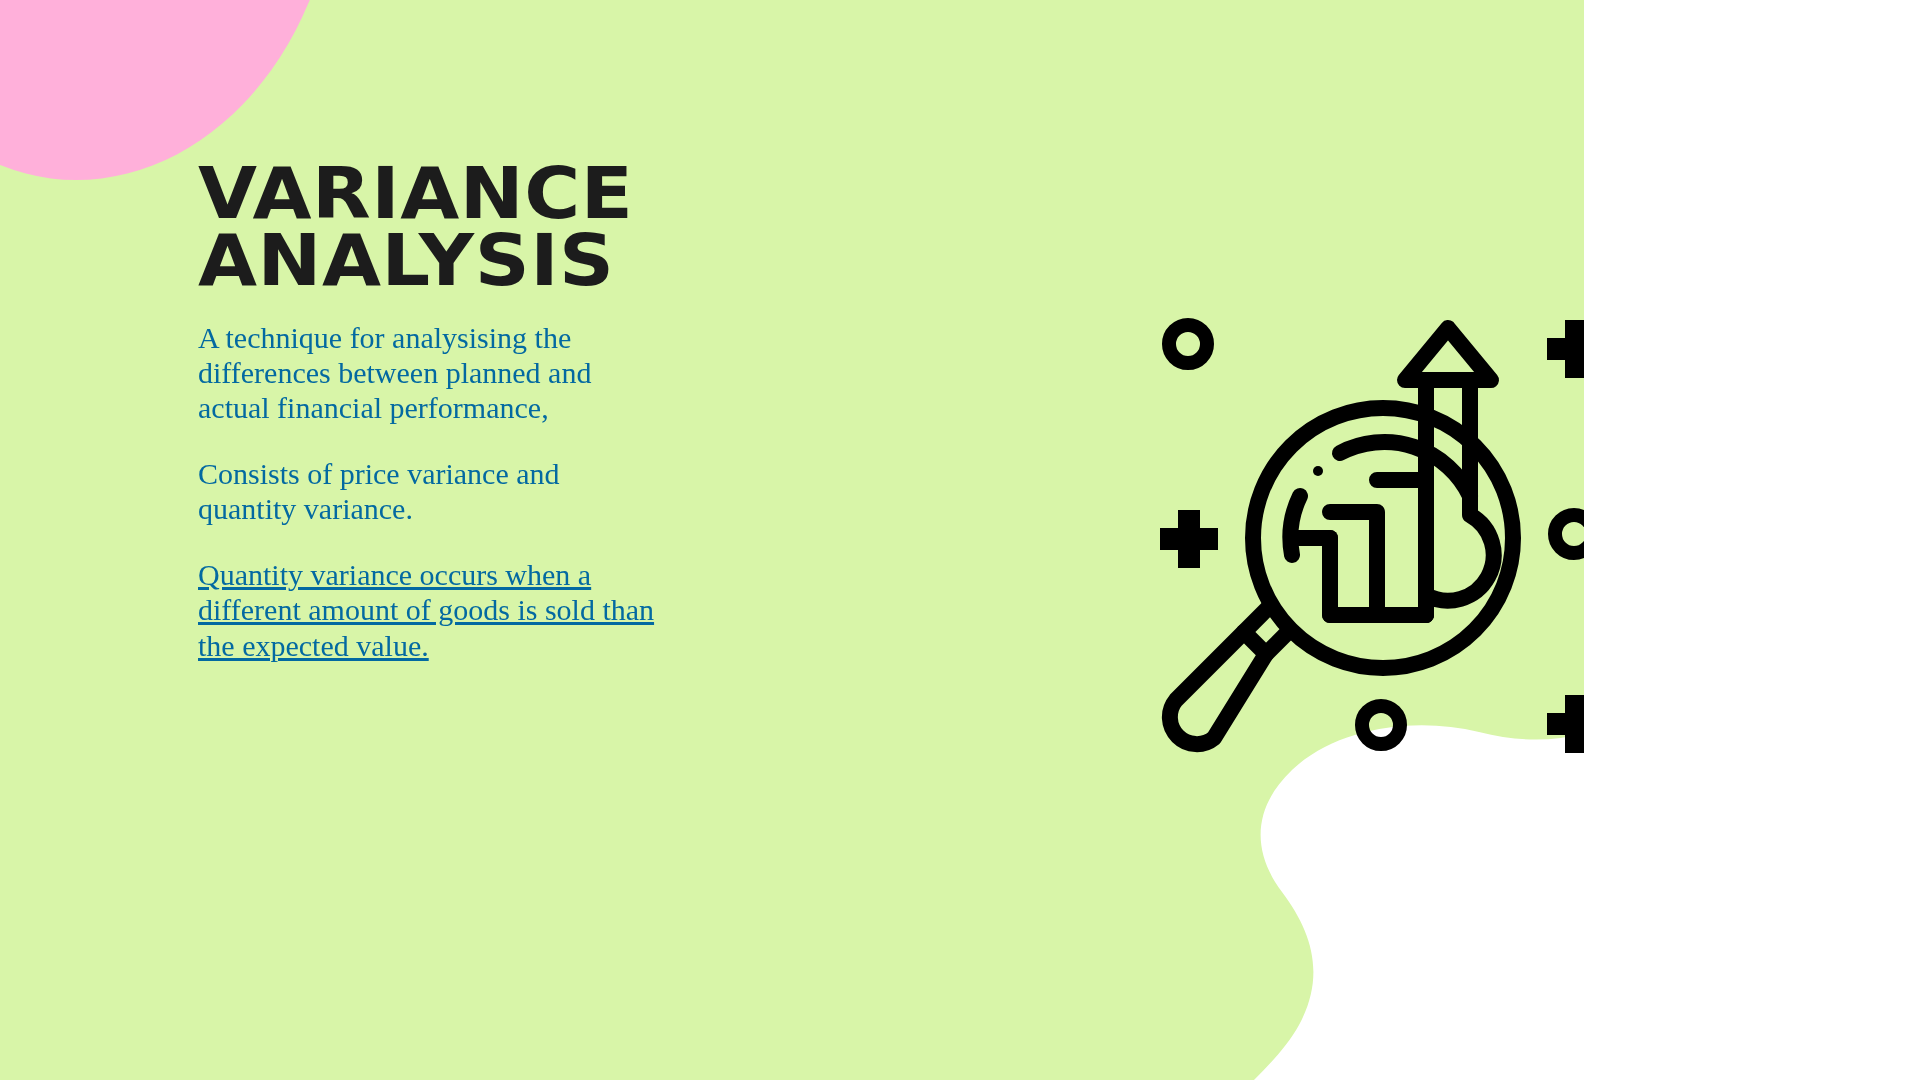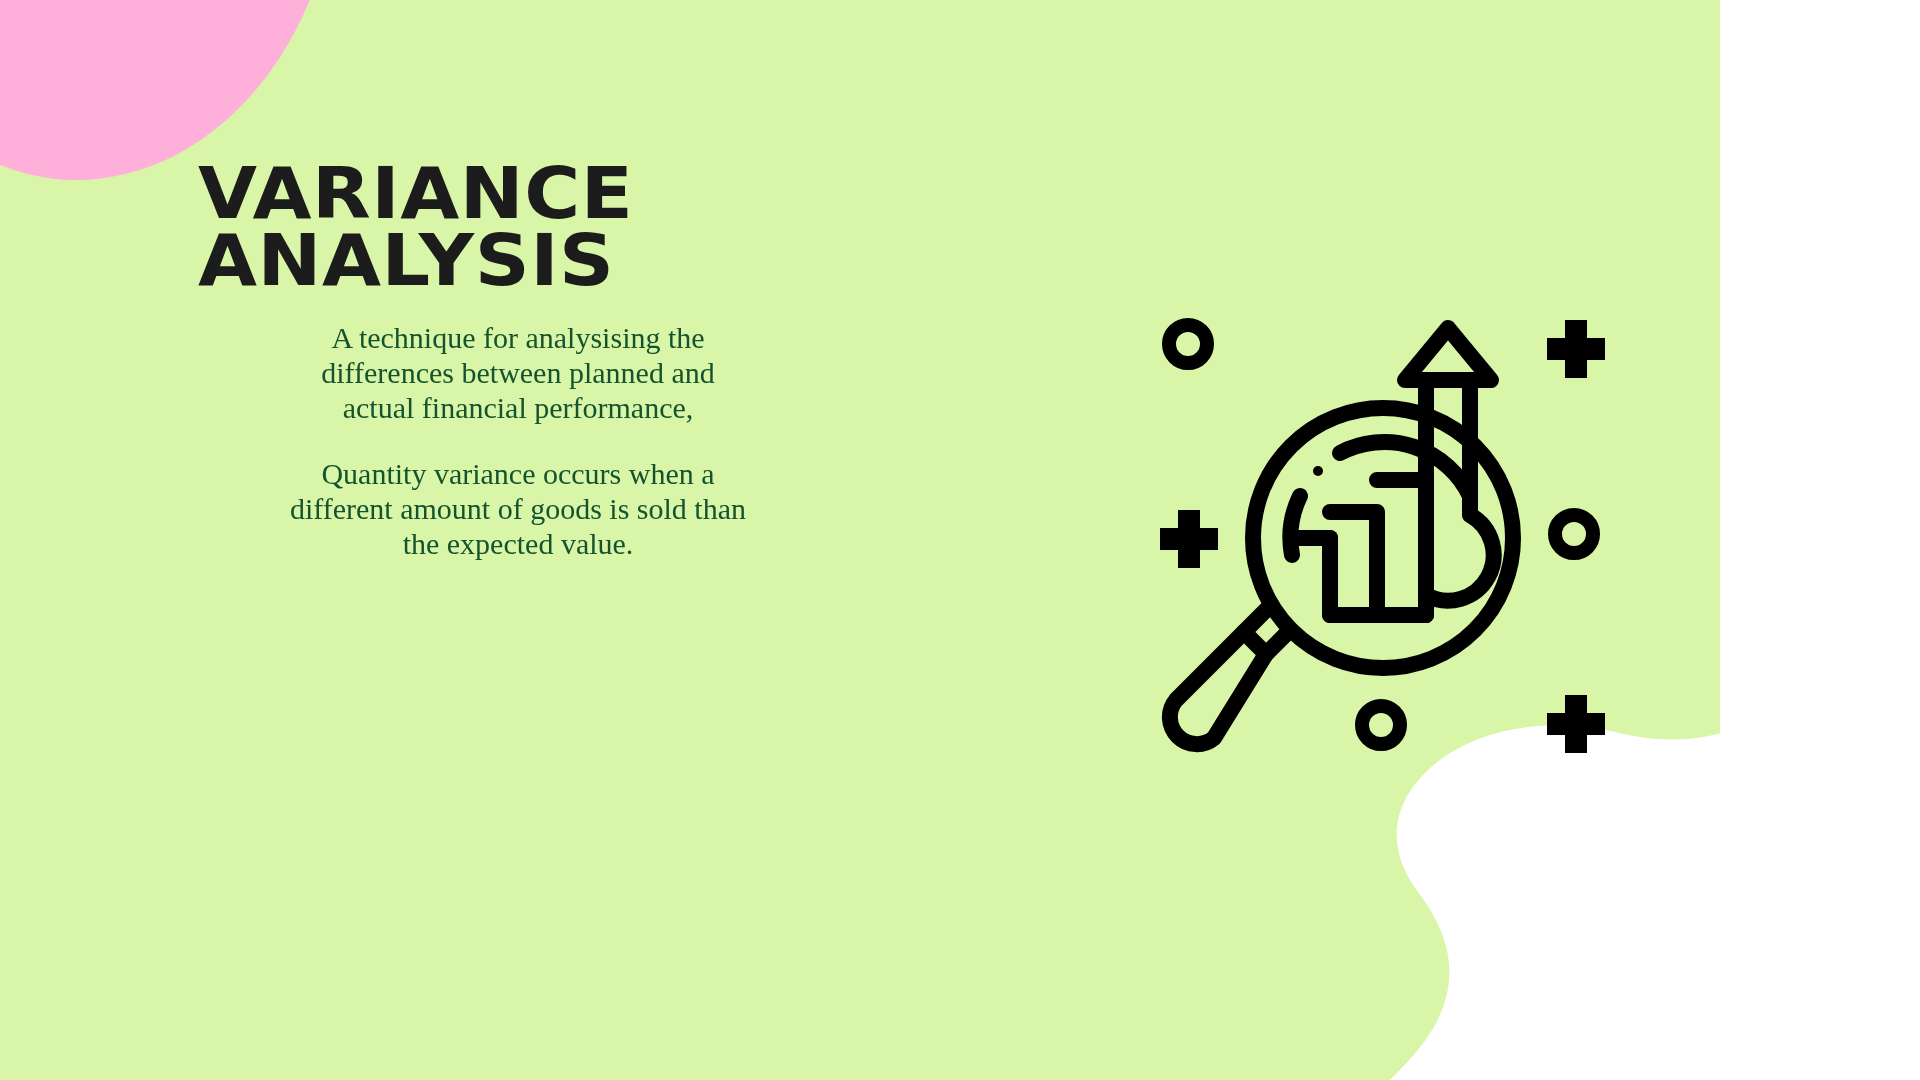--- a/index.html
+++ b/index.html
@@ -3,21 +3,21 @@
 <meta charset="utf-8">
 <title>Variance Analysis Slide</title>
 <style>
   html, body {
     margin: 0;
     padding: 0;
     background: #ffffff;
   }
   .slide {
     position: relative;
-    width: 1720px;
+    width: 1584px;
     height: 1080px;
     overflow: hidden;
     background: #d8f5a8;
     font-family: "Liberation Sans", sans-serif;
   }
 
   
   .blob-pink {
     position: absolute;
     left: -180px;
@@ -55,28 +55,27 @@
     margin: 0 0 26px 0;
     text-transform: uppercase;
     transform: scaleX(1.06);
     transform-origin: left center;
     white-space: pre-line;
   }
   .body-copy {
     font-family: "Liberation Serif", serif;
     font-size: 30px;
     line-height: 1.17;
-    color: #14532d;
-    text-align: center;
+    color: #0369a1;
   }
   .body-copy p {
     margin: 0 0 31px 0;
     white-space: pre-line;
   }
-  .body-copy p:last-child { margin-bottom: 13px; }
+  .body-copy p:last-child { margin-bottom: 13px; text-decoration: underline; }
 
   
   .illustration {
     position: absolute;
     left: 1140px;
     top: 300px;
     width: 480px;
     height: 480px;
   }
   .illustration svg { display: block; width: 100%; height: 100%; }
@@ -97,20 +96,22 @@
   </div>
 
   <div class="content">
     <h1 class="title">VARIANCE
 ANALYSIS</h1>
 
     <div class="body-copy">
       <p>A technique for analysising the
 differences between planned and
 actual financial performance,</p>
+      <p>Consists of price variance and
+quantity variance.</p>
       <p>Quantity variance occurs when a
 different amount of goods is sold than
 the expected value.</p>
     </div>
   </div>
 
   <div class="illustration">
     <svg viewBox="0 0 480 480" xmlns="http://www.w3.org/2000/svg" aria-hidden="true">
       <g fill="none" stroke="#000000" stroke-width="16" stroke-linecap="round" stroke-linejoin="round">
 

